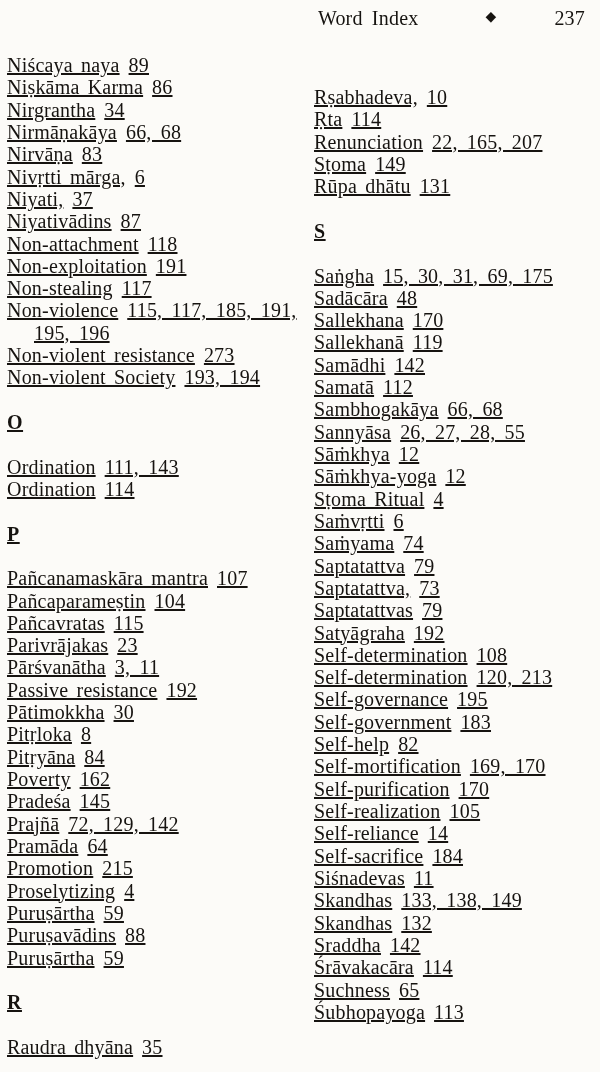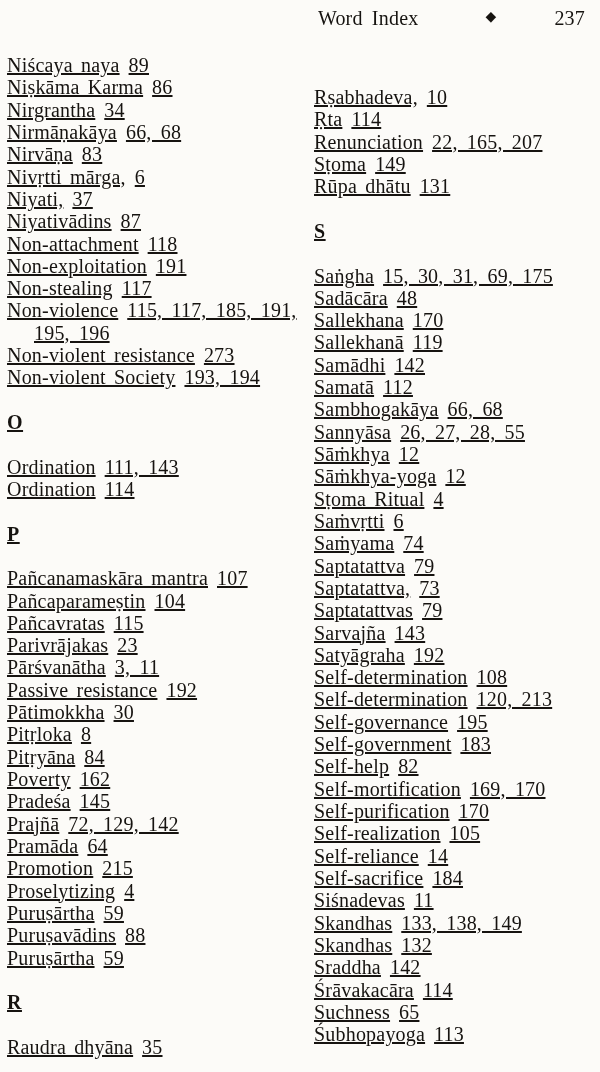--- a/index.html
+++ b/index.html
@@ -132,21 +132,20 @@
         <div class="line entry"><span class="term">Sambhogakāya</span><span class="pages">66, 68</span></div>
         <div class="line entry"><span class="term">Sannyāsa</span><span class="pages">26, 27, 28, 55</span></div>
         <div class="line entry"><span class="term">Sāṁkhya</span><span class="pages">12</span></div>
         <div class="line entry"><span class="term">Sāṁkhya-yoga</span><span class="pages">12</span></div>
         <div class="line entry"><span class="term">Sṭoma Ritual</span><span class="pages">4</span></div>
         <div class="line entry"><span class="term">Saṁvṛtti</span><span class="pages">6</span></div>
         <div class="line entry"><span class="term">Saṁyama</span><span class="pages">74</span></div>
         <div class="line entry"><span class="term">Saptatattva</span><span class="pages">79</span></div>
         <div class="line entry"><span class="term">Saptatattva,</span><span class="pages">73</span></div>
         <div class="line entry"><span class="term">Saptatattvas</span><span class="pages">79</span></div>
-        <div class="line entry"><span class="term">Sarvajña</span><span class="pages">143</span></div>
         <div class="line entry"><span class="term">Satyāgraha</span><span class="pages">192</span></div>
         <div class="line entry"><span class="term">Self-determination</span><span class="pages">108</span></div>
         <div class="line entry"><span class="term">Self-determination</span><span class="pages">120, 213</span></div>
         <div class="line entry"><span class="term">Self-governance</span><span class="pages">195</span></div>
         <div class="line entry"><span class="term">Self-government</span><span class="pages">183</span></div>
         <div class="line entry"><span class="term">Self-help</span><span class="pages">82</span></div>
         <div class="line entry"><span class="term">Self-mortification</span><span class="pages">169, 170</span></div>
         <div class="line entry"><span class="term">Self-purification</span><span class="pages">170</span></div>
         <div class="line entry"><span class="term">Self-realization</span><span class="pages">105</span></div>
         <div class="line entry"><span class="term">Self-reliance</span><span class="pages">14</span></div>

